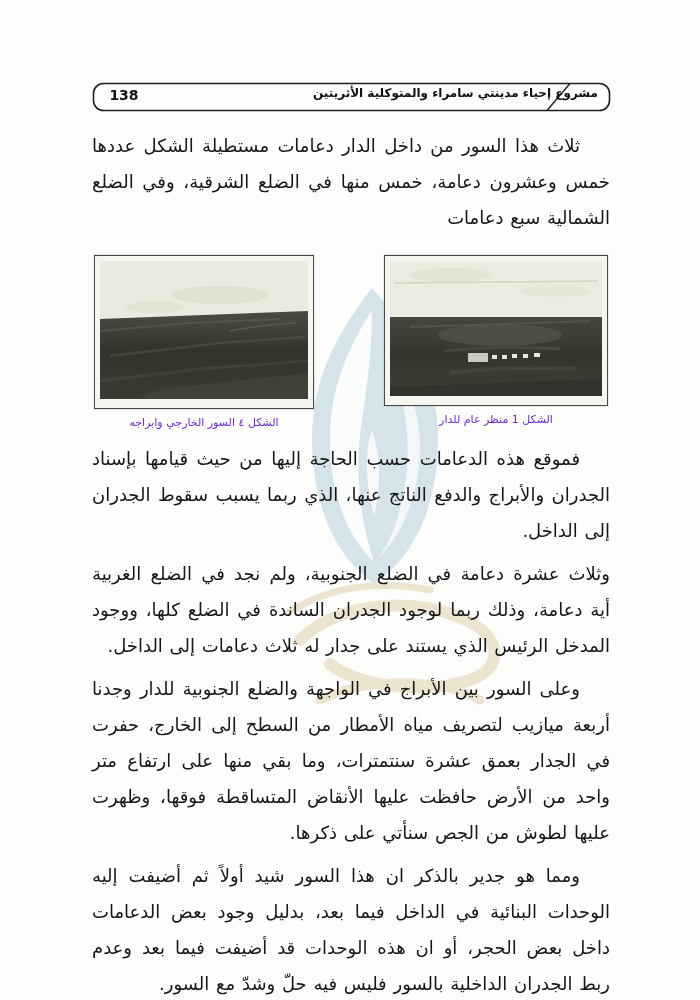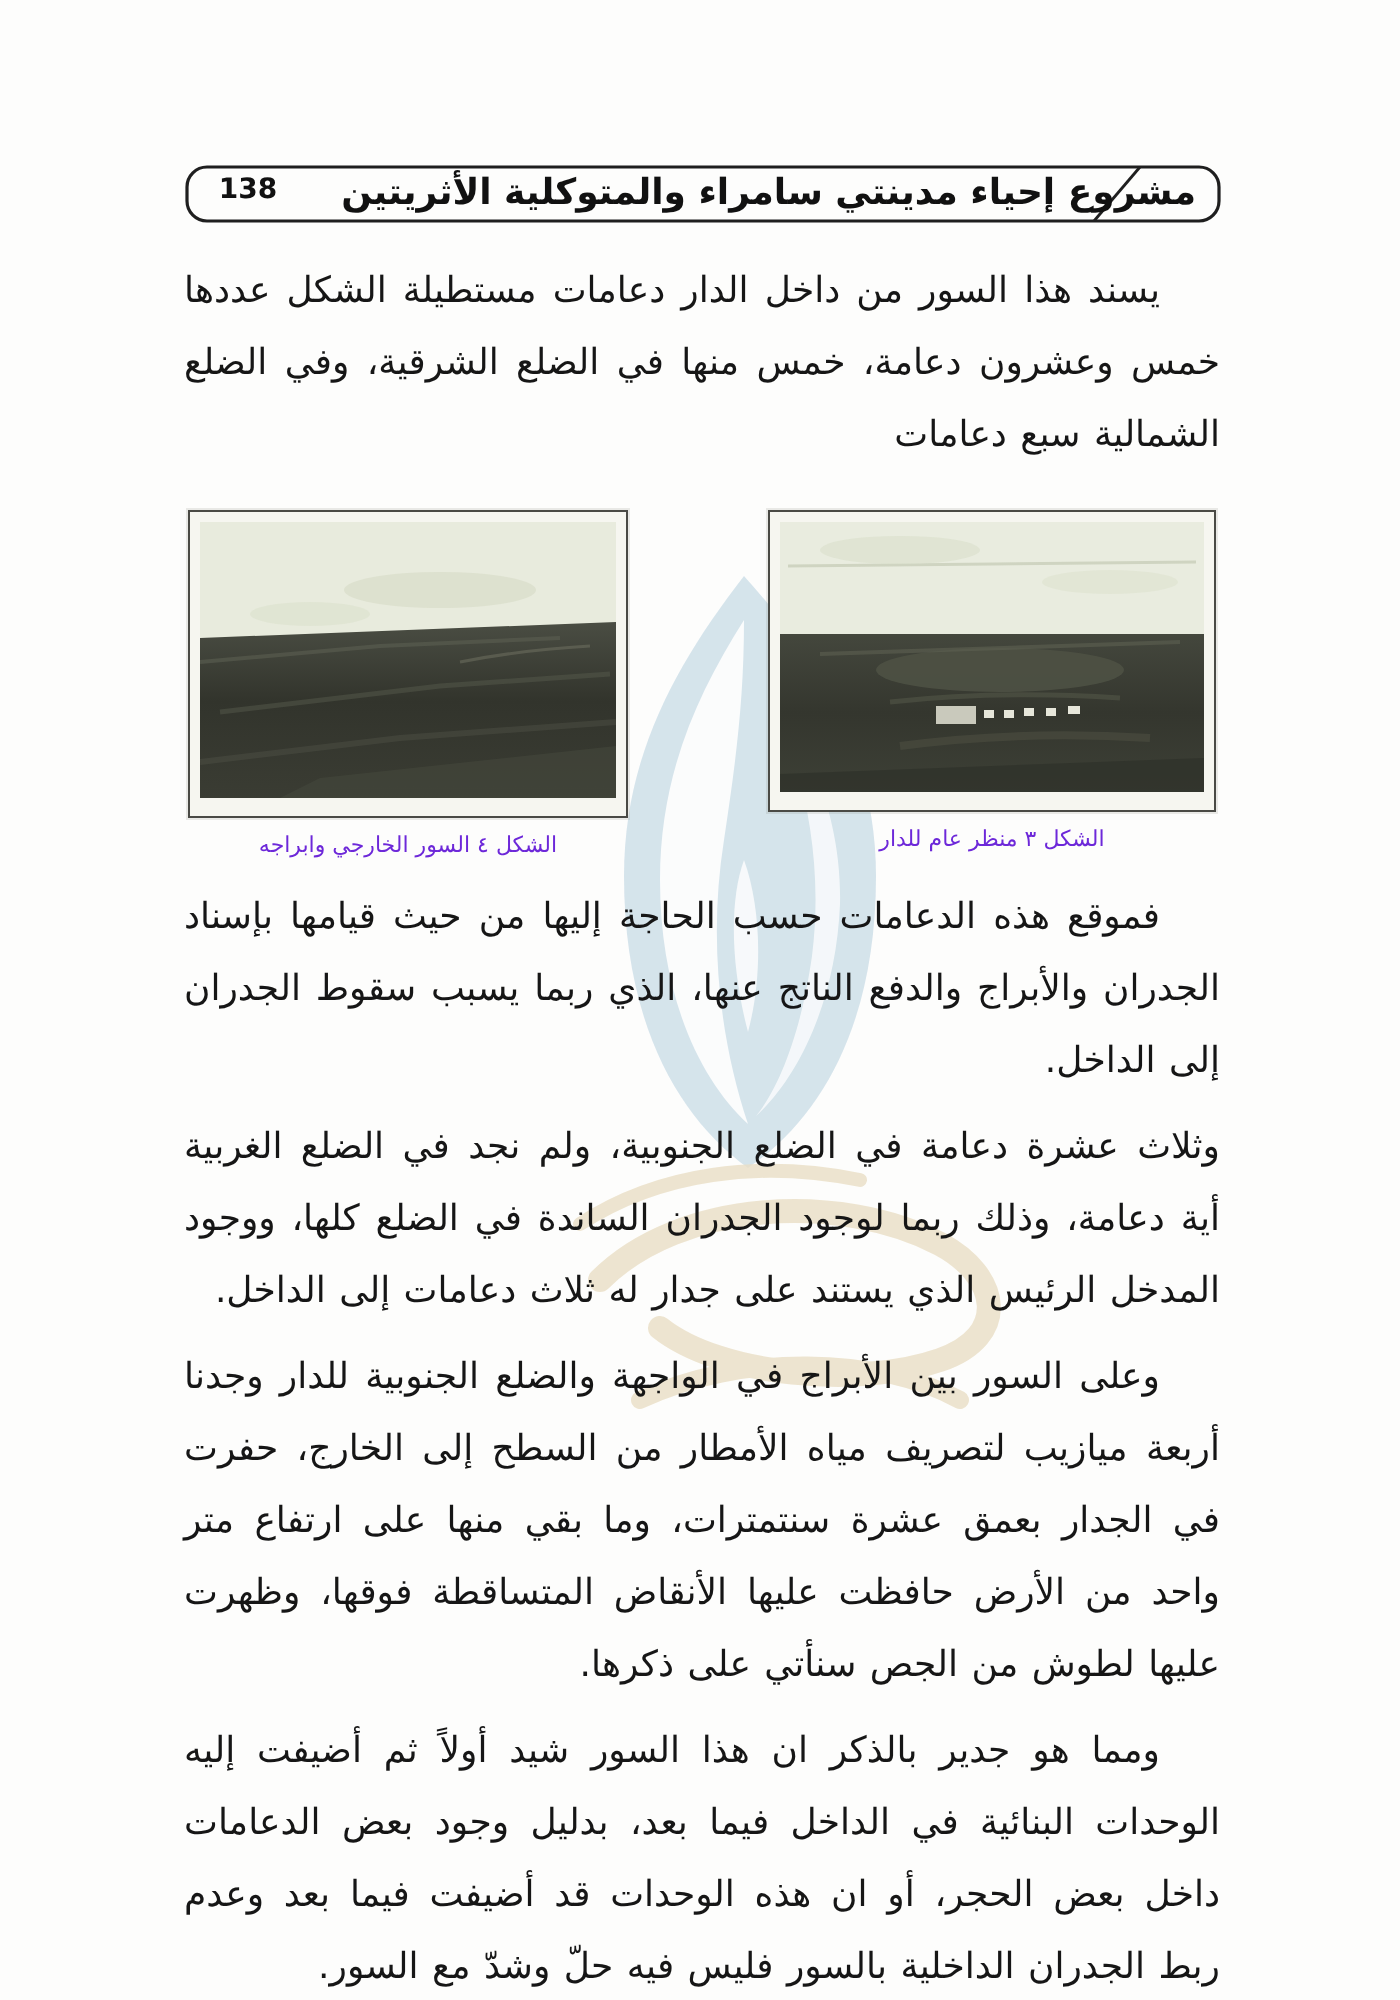--- a/index.html
+++ b/index.html
@@ -12,21 +12,21 @@
     overflow:hidden;
   }
   .page{position:absolute;inset:0;}
   
   .watermark{position:absolute;left:0;top:0;width:700px;height:1000px;z-index:0;pointer-events:none;}
   
   .header{position:absolute;left:92px;top:80px;width:520px;height:34px;z-index:2;direction:rtl;}
   .header svg{position:absolute;left:0;top:0;}
   .header-title{
     position:absolute;right:14px;top:6px;width:430px;
-    font-size:18px;font-weight:bold;text-align:right;letter-spacing:0;
+    font-size:12px;font-weight:bold;text-align:right;letter-spacing:0;
     color:#111;
   }
   .page-number{
     position:absolute;left:13px;top:7px;width:38px;
     font-size:14px;font-weight:bold;text-align:center;color:#111;
   }
   
   .textcol{
     position:absolute;left:92px;top:128px;width:518px;z-index:1;
     direction:rtl;
@@ -91,21 +91,21 @@
       <rect x="1.5" y="3.5" width="516" height="27" rx="10" ry="10" fill="none" stroke="#1f1f1f" stroke-width="1.6"></rect>
       <line x1="455" y1="30.5" x2="478" y2="3.5" stroke="#1f1f1f" stroke-width="1.4"></line>
     </svg>
 
     <div class="header-title">مشروع إحياء مدينتي سامراء والمتوكلية الأثريتين</div>
     <div class="page-number" style="left:13px;right:auto;">138</div>
   </div>
 
   <div class="textcol">
 
-    <p class="para indent">يسند هذا السور من داخل الدار دعامات مستطيلة الشكل عددها خمس وعشرون دعامة، خمس منها في الضلع الشرقية، وفي الضلع الشمالية سبع دعامات</p>
+    <p class="para indent">ثلاث هذا السور من داخل الدار دعامات مستطيلة الشكل عددها خمس وعشرون دعامة، خمس منها في الضلع الشرقية، وفي الضلع الشمالية سبع دعامات</p>
 
     <div class="figure-row">
 
       <div class="figure">
         <div class="photo-frame">
           <svg width="208" height="138" viewBox="0 0 208 138" aria-hidden="true">
             <defs>
               <linearGradient id="terrL" x1="0" y1="0" x2="0" y2="1">
                 <stop offset="0" stop-color="#4a4d43"></stop>
                 <stop offset="0.45" stop-color="#32342c"></stop>
@@ -148,21 +148,21 @@
             <rect x="78" y="92" width="20" height="9" fill="#d9d9cc" opacity="0.9"></rect>
             <rect x="102" y="94" width="5" height="4" fill="#e6e6da"></rect>
             <rect x="112" y="94" width="5" height="4" fill="#e6e6da"></rect>
             <rect x="122" y="93" width="5" height="4" fill="#e6e6da"></rect>
             <rect x="133" y="93" width="5" height="4" fill="#e6e6da"></rect>
             <rect x="144" y="92" width="6" height="4" fill="#e6e6da"></rect>
             <path d="M60 112 Q120 104 185 108" stroke="#4c4f41" stroke-width="4" fill="none" opacity="0.6"></path>
             <path d="M0 126 L212 118 L212 135 L0 135 Z" fill="#2e302a" opacity="0.7"></path>
           </svg>
         </div>
-        <div class="figure-caption">الشكل ٣ منظر عام للدار</div>
+        <div class="figure-caption">الشكل 1 منظر عام للدار</div>
       </div>
     </div>
 
     <p class="para indent">فموقع هذه الدعامات حسب الحاجة إليها من حيث قيامها بإسناد الجدران والأبراج والدفع الناتج عنها، الذي ربما يسبب سقوط الجدران إلى الداخل.</p>
     <p class="para">وثلاث عشرة دعامة في الضلع الجنوبية، ولم نجد في الضلع الغربية أية دعامة، وذلك ربما لوجود الجدران الساندة في الضلع كلها، ووجود المدخل الرئيس الذي يستند على جدار له ثلاث دعامات إلى الداخل.</p>
     <p class="para indent">وعلى السور بين الأبراج في الواجهة والضلع الجنوبية للدار وجدنا أربعة ميازيب لتصريف مياه الأمطار من السطح إلى الخارج، حفرت في الجدار بعمق عشرة سنتمترات، وما بقي منها على ارتفاع متر واحد من الأرض حافظت عليها الأنقاض المتساقطة فوقها، وظهرت عليها لطوش من الجص سنأتي على ذكرها.</p>
     <p class="para indent">ومما هو جدير بالذكر ان هذا السور شيد أولاً ثم أضيفت إليه الوحدات البنائية في الداخل فيما بعد، بدليل وجود بعض الدعامات داخل بعض الحجر، أو ان هذه الوحدات قد أضيفت فيما بعد وعدم ربط الجدران الداخلية بالسور فليس فيه حلّ وشدّ مع السور.</p>
 
   </div>
 </div>

